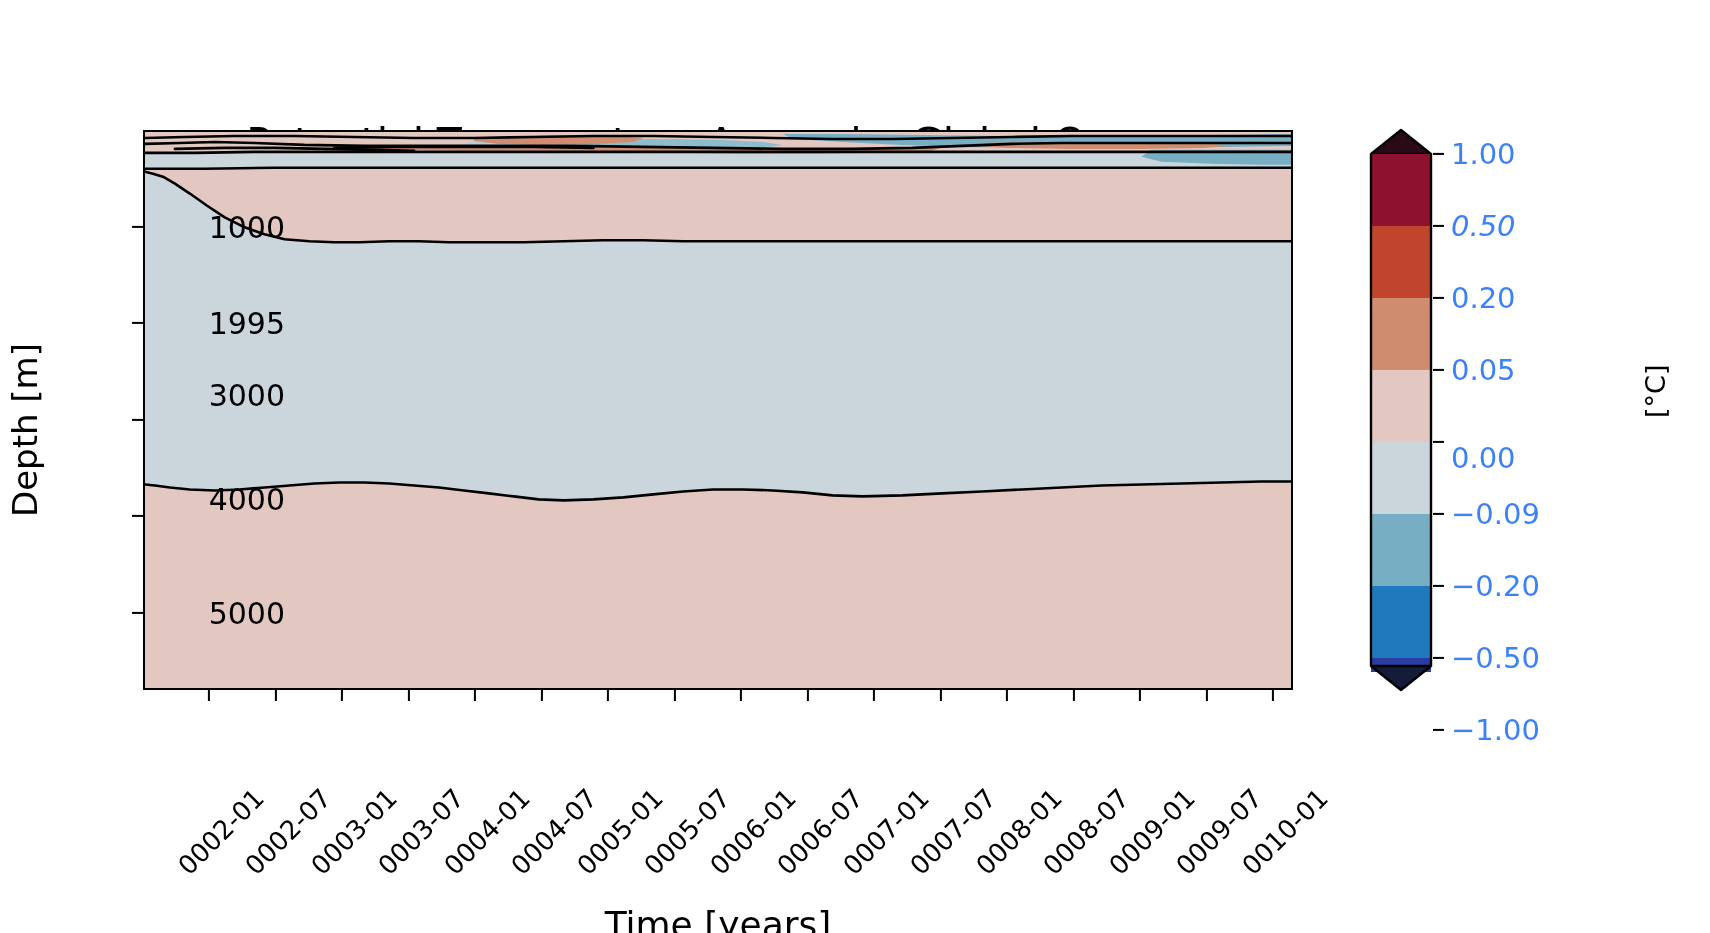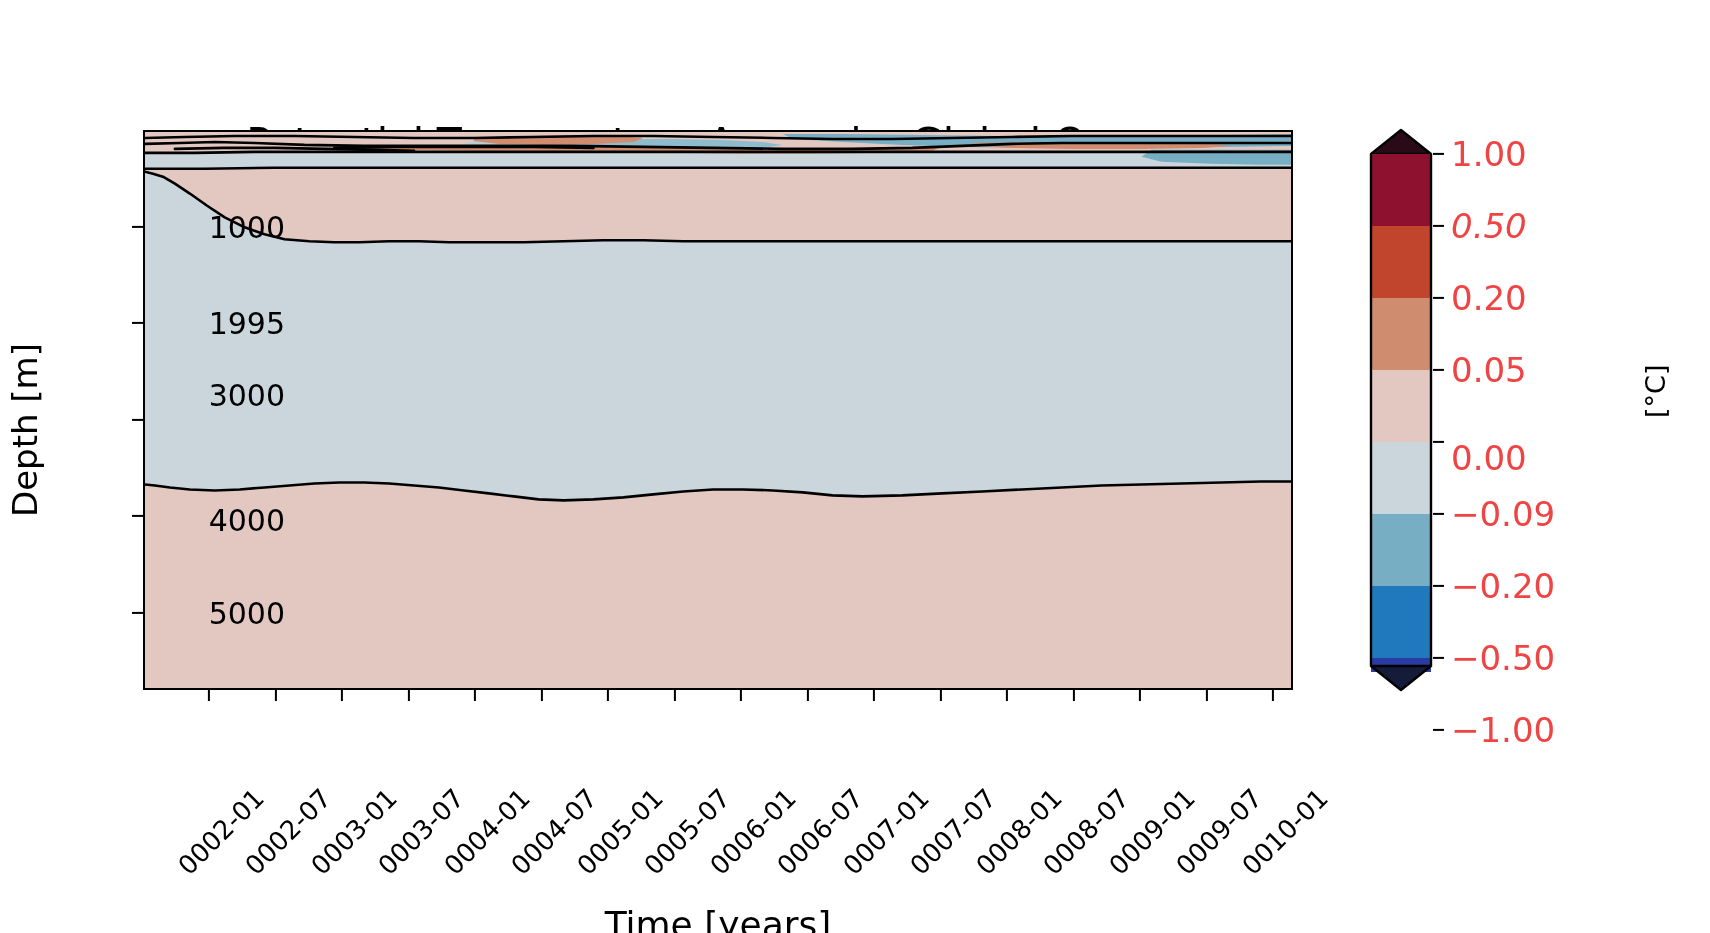--- a/index.html
+++ b/index.html
@@ -33,21 +33,21 @@
   .xtick{position:absolute;top:706px;font-size:26px;color:#000;white-space:nowrap;
          transform-origin:right top;transform:rotate(-45deg) translate(-100%,0);}
   #xlabel{position:absolute;left:143px;top:904px;width:1150px;text-align:center;
           font-size:36px;color:#000;white-space:nowrap;}
 
   
   #cbar-wrap{position:absolute;left:1369px;top:128px;width:64px;height:564px;}
   #cbar-svg{display:block;}
   .cbtickmark{position:absolute;left:64px;width:11px;height:2.2px;background:#000;
               transform:translateY(-50%);}
-  .cbtick{position:absolute;left:82px;font-size:34px;color:#ef4444;white-space:nowrap;
+  .cbtick{position:absolute;left:82px;font-size:29px;color:#3b82f6;white-space:nowrap;
           transform:translateY(-50%);}
   #cbar-label{position:absolute;left:1640px;top:418px;font-size:27px;color:#000;
               transform:rotate(-90deg);transform-origin:left top;white-space:nowrap;}
 </style>
 </head>
 <body>
 
 <div id="figure">
 
   <div id="title">
@@ -146,21 +146,21 @@
 
   <div id="ylabel">Depth [m]</div>
   <div id="yticks">
       <div class="ytickmark" style="top: 226.552px;"></div>
       <div class="ytick" style="top: 226.552px;">1000</div>
       <div class="ytickmark" style="top: 323.103px;"></div>
       <div class="ytick" style="top: 323.103px;">1995</div>
       <div class="ytickmark" style="top: 419.655px;"></div>
       <div class="ytick" style="top: 395px;">3000</div>
       <div class="ytickmark" style="top: 516.207px;"></div>
-      <div class="ytick" style="top: 520px;">4000</div>
+      <div class="ytick" style="top: 499px;">4000</div>
       <div class="ytickmark" style="top: 612.759px;"></div>
       <div class="ytick" style="top: 612.759px;">5000</div>
     </div>
 
   <div id="xticks">
       <div class="xtickmark" style="left: 209px;"></div>
       <div class="xtick" style="left: 217px;">0002-01</div>
       <div class="xtickmark" style="left: 275.5px;"></div>
       <div class="xtick" style="left: 283.5px;">0002-07</div>
       <div class="xtickmark" style="left: 342px;"></div>

